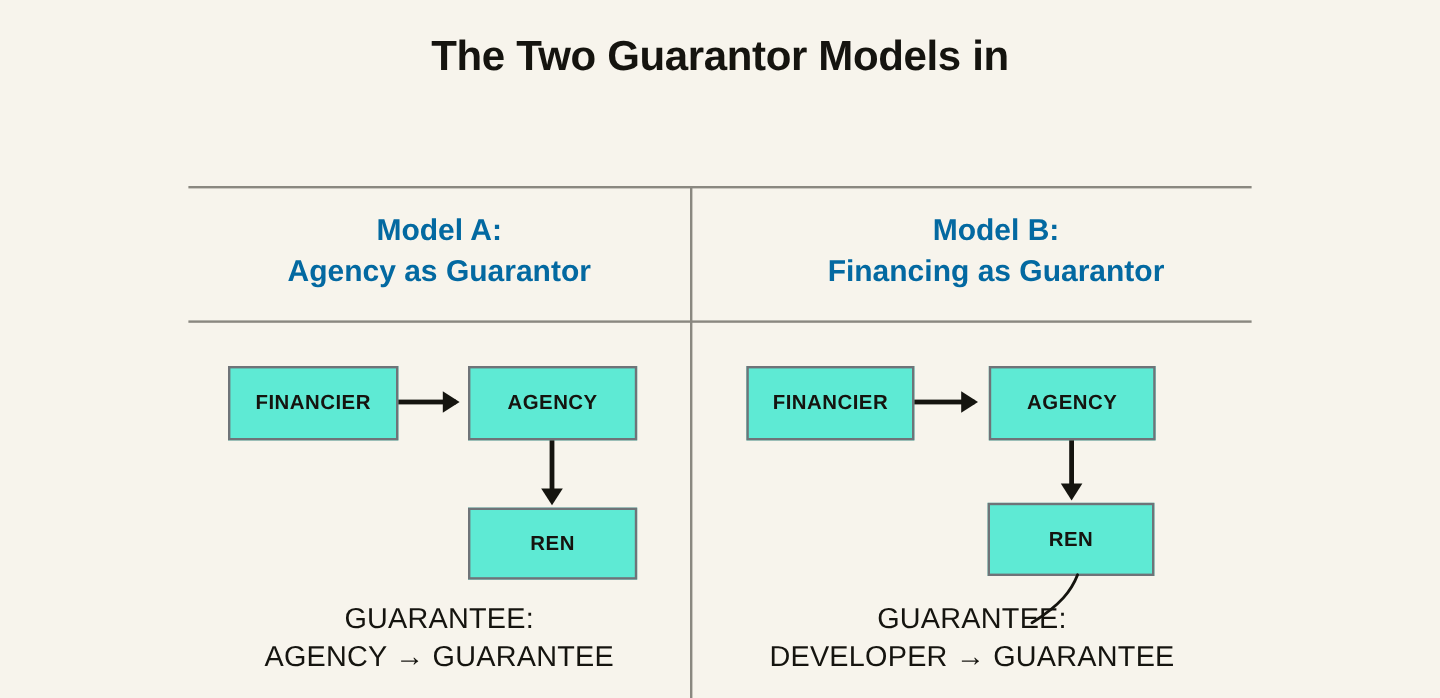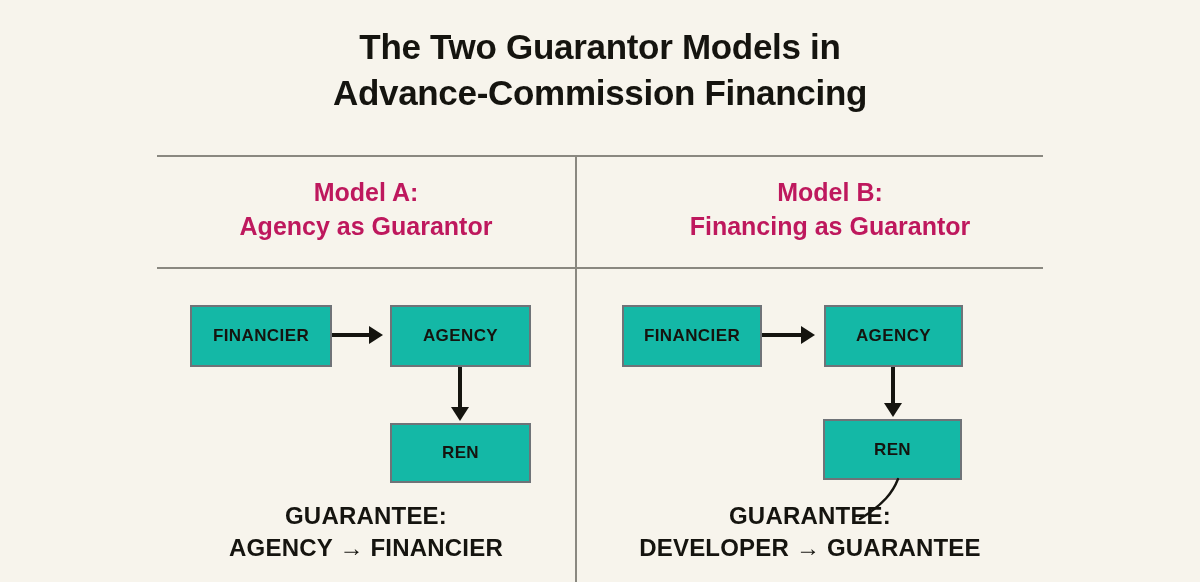--- a/index.html
+++ b/index.html
@@ -55,30 +55,30 @@
   }
 
   
   .col-head {
     position: absolute;
     top: 175px;
     text-align: center;
     font-size: 25px;
     font-weight: bold;
     line-height: 1.36;
-    color: #be185d;
+    color: #0369a1;
   }
   .col-head.a { left: 157px; width: 418px; }
   .col-head.b { left: 577px; width: 466px; margin-left: 20px; }
   .col-head .l { display: block; }
 
   
   .node {
     position: absolute;
-    background: #14b8a6;
+    background: #5eead4;
     border: 2px solid #6f7378;
     box-sizing: border-box;
     display: flex;
     align-items: center;
     justify-content: center;
     font-size: 17px;
     font-weight: bold;
     letter-spacing: 0.4px;
     color: #15140f;
   }
@@ -138,37 +138,36 @@
     width: 50px;
     height: 48px;
     overflow: visible;
   }
 
   
   .guarantee {
     position: absolute;
     text-align: center;
     font-size: 24px;
-    font-weight: bold;
+    font-weight: normal;
     line-height: 1.33;
     letter-spacing: 0.2px;
     color: #15140f;
   }
   .guarantee.a { left: 157px; top: 500px; width: 418px; }
   .guarantee.b { left: 577px; top: 500px; width: 466px; }
   .guarantee .l { display: block; }
 </style>
 </head>
 <body>
 
 <div id="canvas">
 
   <div class="title">
     <span class="title-line">The Two Guarantor Models in</span>
-    <span class="title-line">Advance-Commission Financing</span>
   </div>
 
   <div class="hrule top"></div>
   <div class="hrule mid"></div>
   <div class="vrule"></div>
 
   <div class="col-head a">
     <span class="l">Model A:</span>
     <span class="l">Agency as Guarantor</span>
   </div>
@@ -188,20 +187,20 @@
   <div class="node" id="node-b-ren">REN</div>
   <div class="arrow-h" id="arrow-b-fin-agency"></div>
   <div class="arrow-v" id="arrow-b-agency-ren"></div>
 
   <svg id="tail-b-ren" width="50" height="48" viewBox="0 0 50 48">
     <path d="M 40 1 C 35 14, 26 26, 2 41" fill="none" stroke="#15140f" stroke-width="2.4" stroke-linecap="round"></path>
   </svg>
 
   <div class="guarantee a">
     <span class="l">GUARANTEE:</span>
-    <span class="l">AGENCY → FINANCIER</span>
+    <span class="l">AGENCY → GUARANTEE</span>
   </div>
   <div class="guarantee b">
     <span class="l">GUARANTEE:</span>
     <span class="l">DEVELOPER → GUARANTEE</span>
   </div>
 
 </div>
 
 </body></html>

